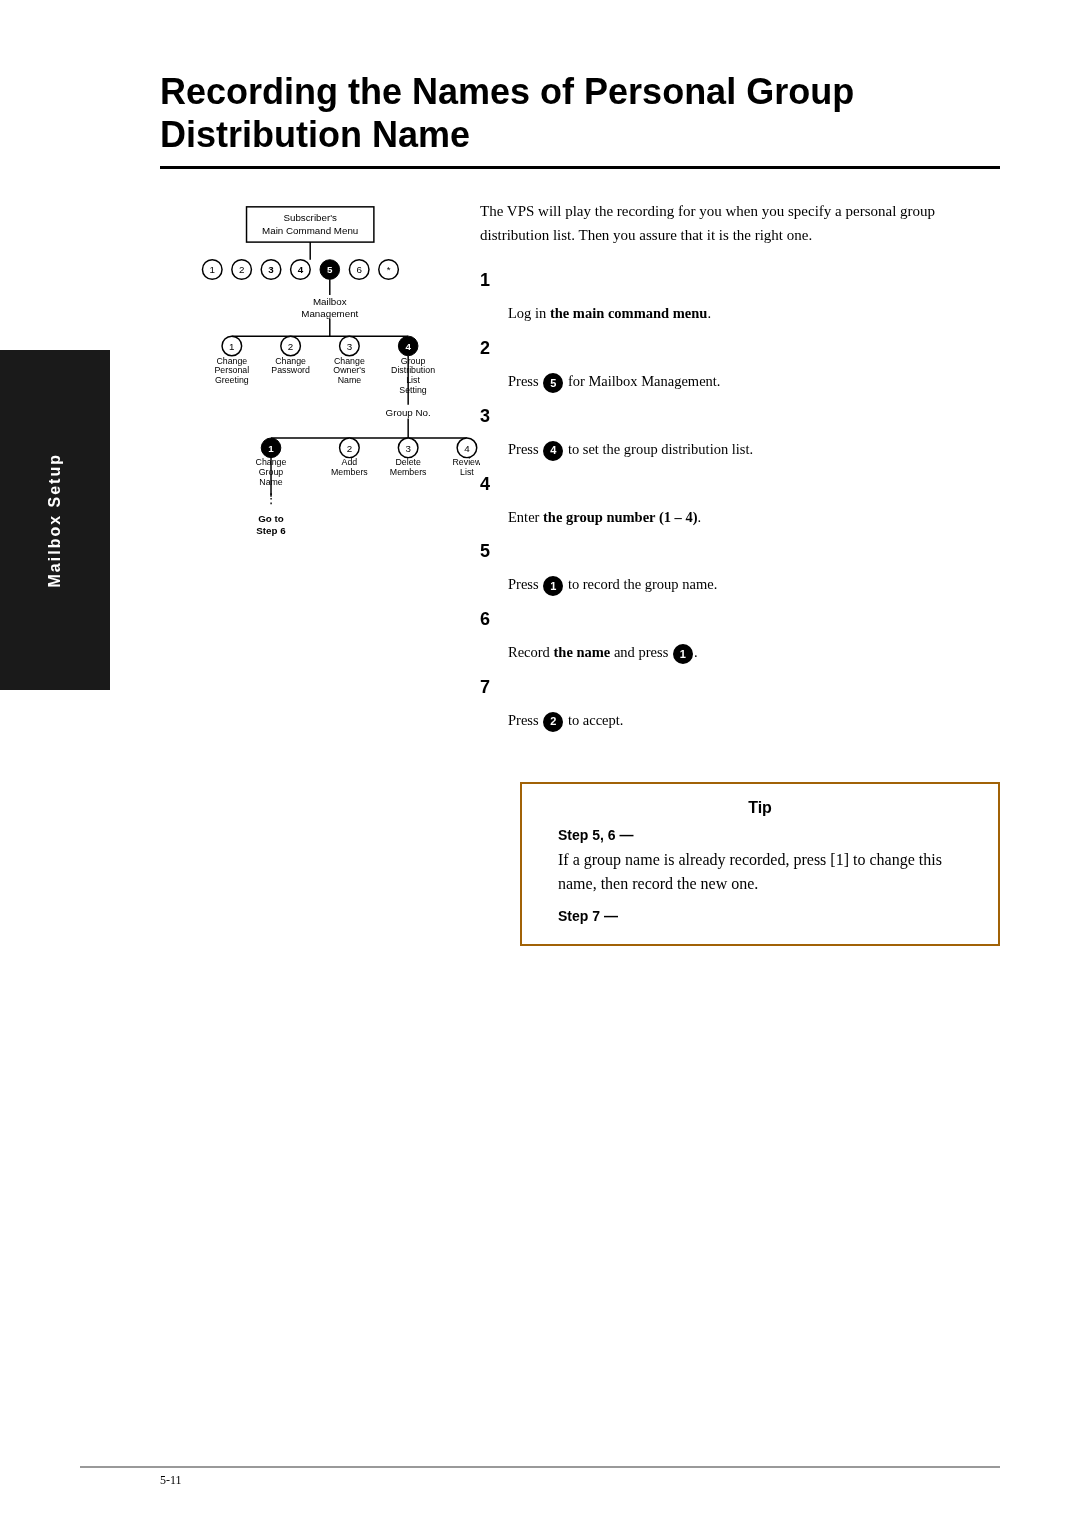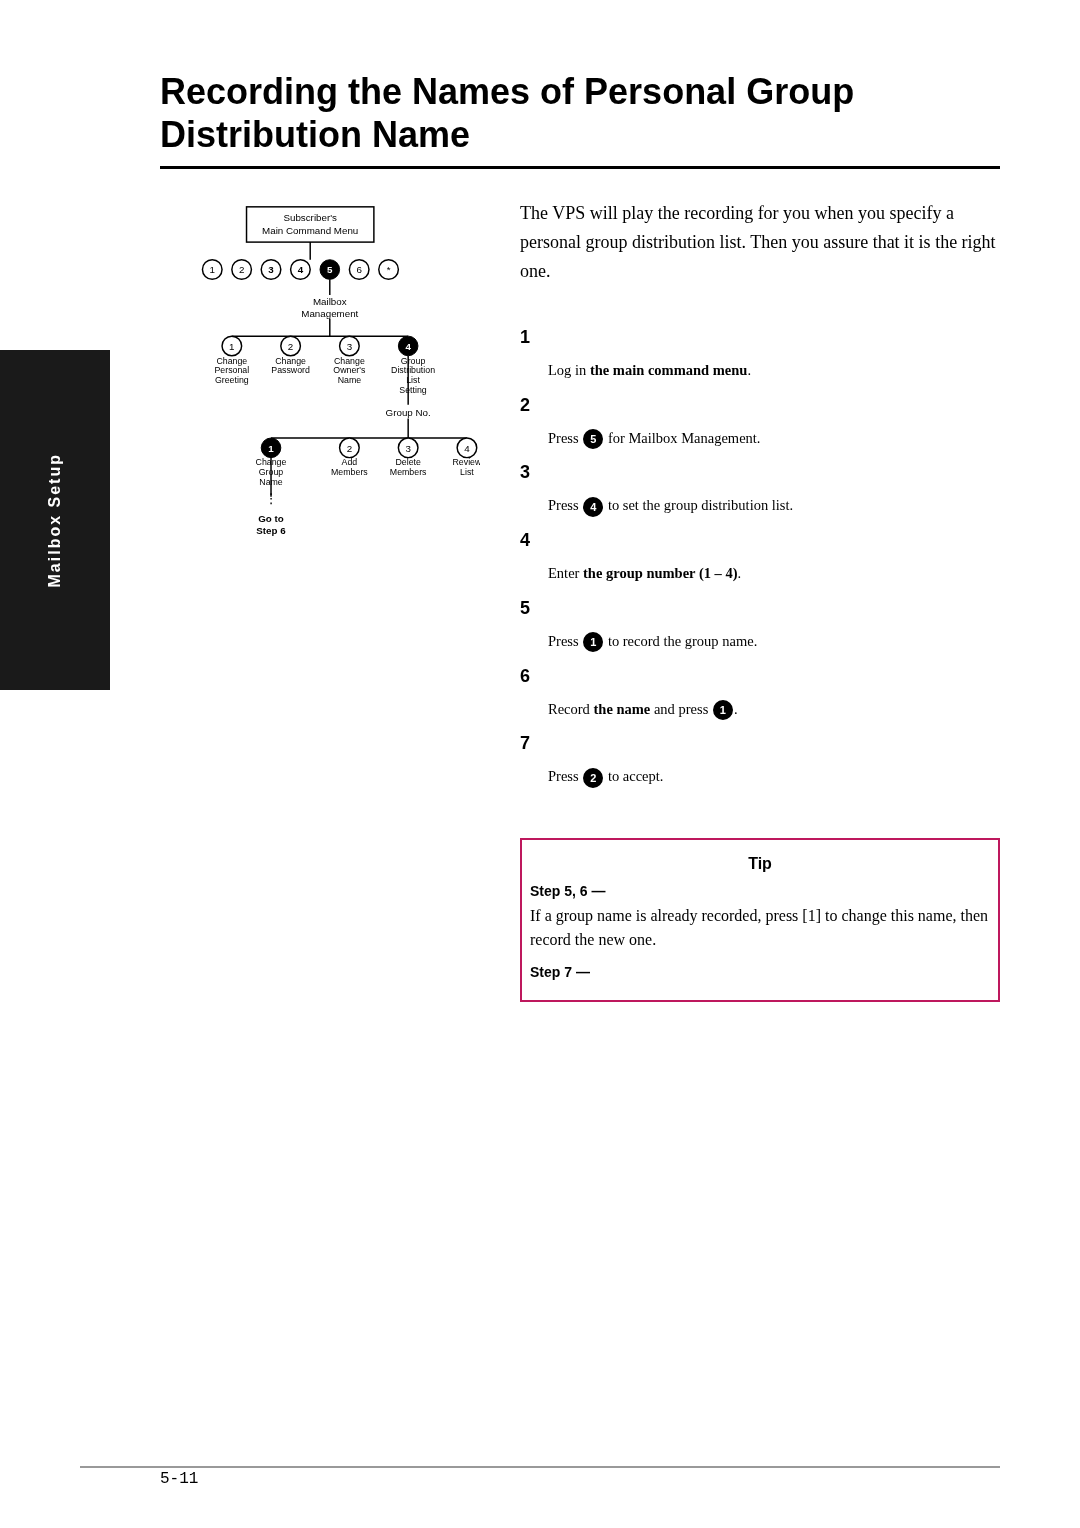--- a/index.html
+++ b/index.html
@@ -53,39 +53,38 @@
     }
     .title-underline {
       border: none;
       border-top: 3px solid #000;
       margin-bottom: 30px;
     }
 
     
     .content-area {
       display: flex;
-      gap: 40px;
       align-items: flex-start;
     }
 
     
     .diagram-area {
       flex: 0 0 auto;
       width: 320px;
     }
 
     
     .instructions-area {
       flex: 1;
     }
 
     .intro-text {
-      font-size: 18px;
+      font-size: 15px;
       line-height: 1.6;
-      margin-bottom: 38px;
+      margin-bottom: 20px;
     }
 
     .steps-list {
       list-style: none;
       padding: 0;
     }
     .step-item {
       display: flex;
       align-items: flex-start;
       margin-bottom: 10px;
@@ -117,22 +116,22 @@
       font-weight: bold;
       background: #000;
       color: #fff;
       font-family: Arial, sans-serif;
       vertical-align: middle;
       margin: 0 1px;
     }
 
     
     .tip-box {
-      border: 2px solid #be185d;
-      padding: 15px 8px;
+      border: 2px solid #a16207;
+      padding: 15px 36px;
       margin-top: 40px;
       width: 480px;
       margin-left: auto;
       margin-right: 0;
     }
     .tip-title {
       text-align: center;
       font-size: 16px;
       font-weight: bold;
       font-family: Arial, sans-serif;
@@ -148,22 +147,22 @@
       font-size: 16px;
       line-height: 1.5;
       margin-bottom: 12px;
     }
 
     
     .page-number {
       position: absolute;
       bottom: 40px;
       left: 160px;
-      font-size: 16px;
-      font-family: Liberation Mono, monospace;
+      font-size: 12px;
+      font-family: Liberation Serif, serif;
     }
 
     
     .diagram-svg {
       width: 320px;
       height: 480px;
     }
 
     
     .diag-text {

